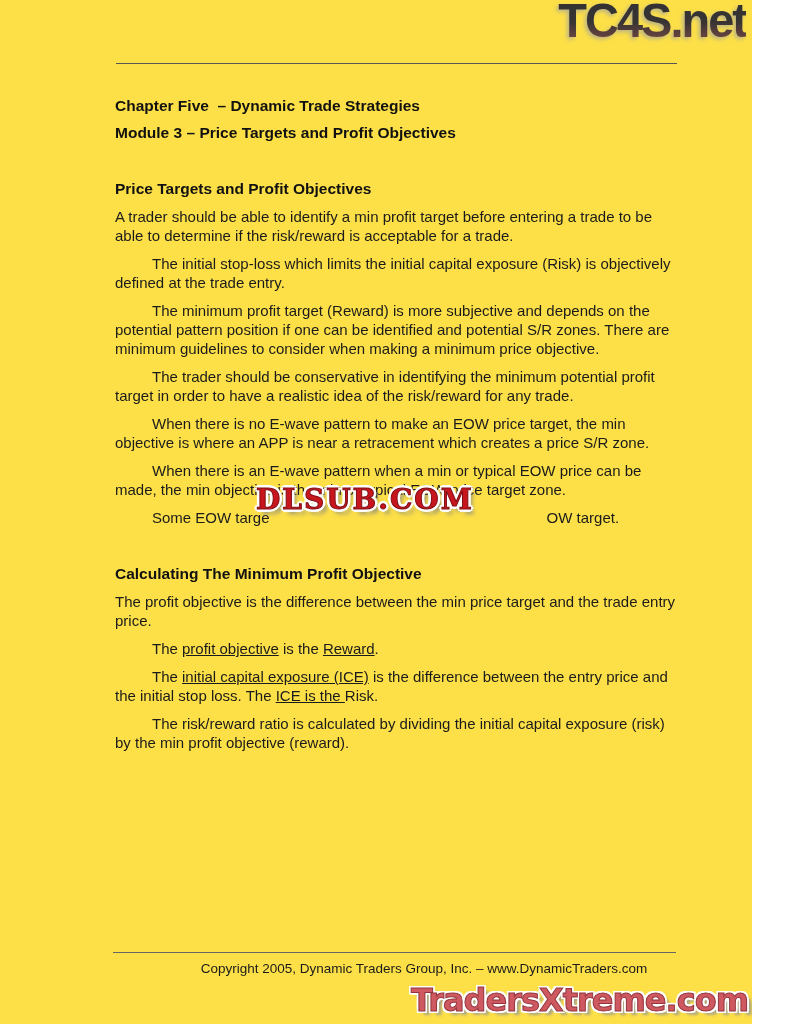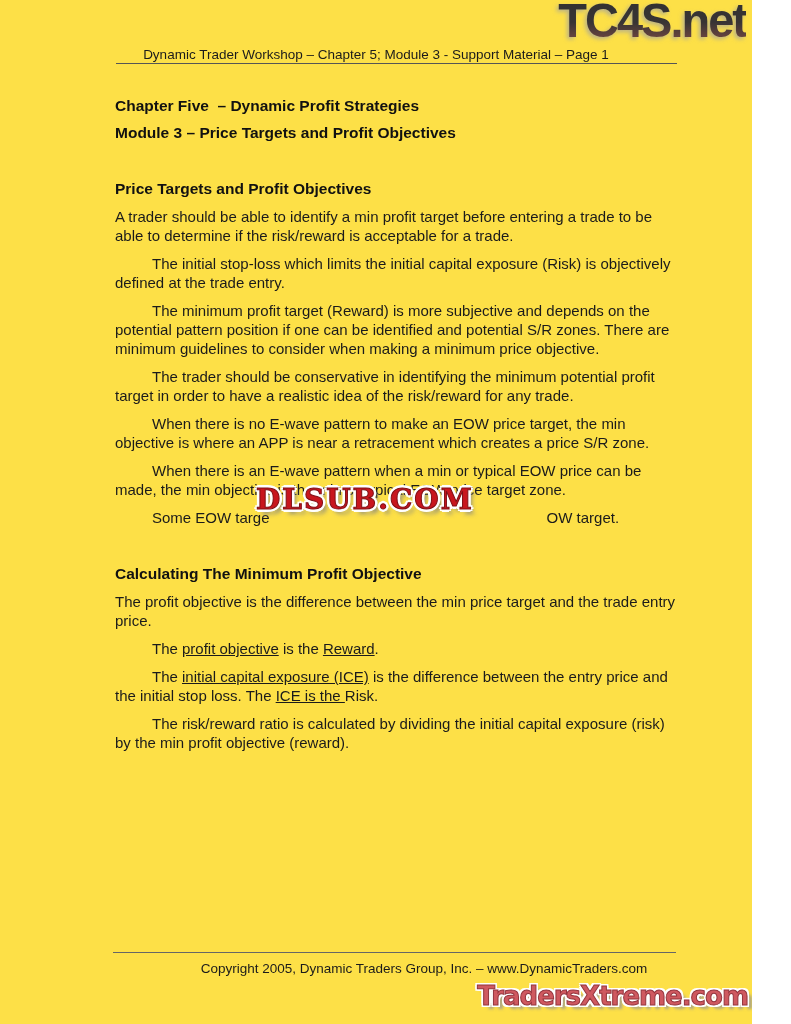--- a/index.html
+++ b/index.html
@@ -111,42 +111,41 @@
     font-size: 13.5px;
     color: #1b1b1b;
     margin-left: 48px;
   }
   .xtreme-logo {
     position: absolute;
     top: 981px;
     right: 4px;
     font-family: "DejaVu Sans", sans-serif;
     font-weight: bold;
-    font-size: 26px;
+    font-size: 32px;
     letter-spacing: -1px;
     color: #cf5960;
     -webkit-text-stroke: 1px #93343c;
     text-shadow:
       -2px 0 0 #fff, 2px 0 0 #fff, 0 -2px 0 #fff, 0 2px 0 #fff,
       -2px -2px 0 #fff, 2px -2px 0 #fff, -2px 2px 0 #fff, 2px 2px 0 #fff,
       5px 4px 3px rgba(150,150,150,0.8);
   }
 </style>
 </head>
 <body>
 
 <div class="page">
 
   <div class="tc4s-logo">TC4S.net</div>
 
-  <div class="header-title">Dynamic Trader Workshop – Chapter 5; Module 3 - Support Material – Page 1</div>
   <div class="header-rule"></div>
 
   <div class="content">
-    <h1 class="chapter">Chapter Five  – Dynamic Profit Strategies</h1>
+    <h1 class="chapter">Chapter Five  – Dynamic Trade Strategies</h1>
     <h1 class="module">Module 3 – Price Targets and Profit Objectives</h1>
 
     <h2 class="s1">Price Targets and Profit Objectives</h2>
 
     <p class="first">A trader should be able to identify a min profit target before entering a trade to be able to determine if the risk/reward is acceptable for a trade.</p>
     <p class="indent">The initial stop-loss which limits the initial capital exposure (Risk) is objectively defined at the trade entry.</p>
     <p class="indent">The minimum profit target (Reward) is more subjective and depends on the potential pattern position if one can be identified and potential S/R zones. There are minimum guidelines to consider when making a minimum price objective.</p>
     <p class="indent">The trader should be conservative in identifying the minimum potential profit target in order to have a realistic idea of the risk/reward for any trade.</p>
     <p class="indent">When there is no E-wave pattern to make an EOW price target, the min objective is where an APP is near a retracement which creates a price S/R zone.</p>
     <p class="indent">When there is an E-wave pattern when a min or typical EOW price can be made, the min objective is the min or typical EOW price target zone.</p>

